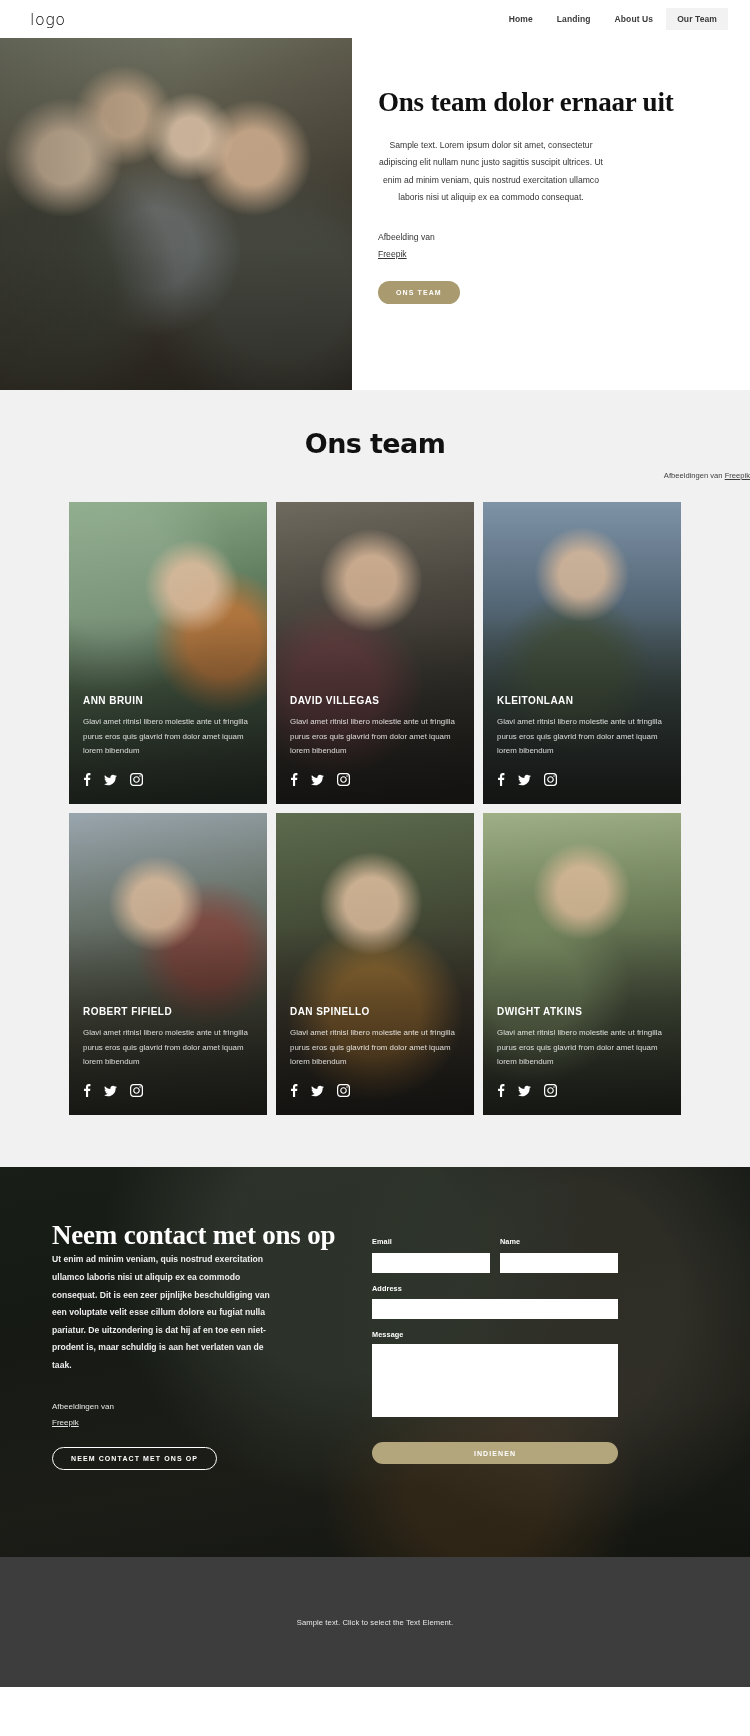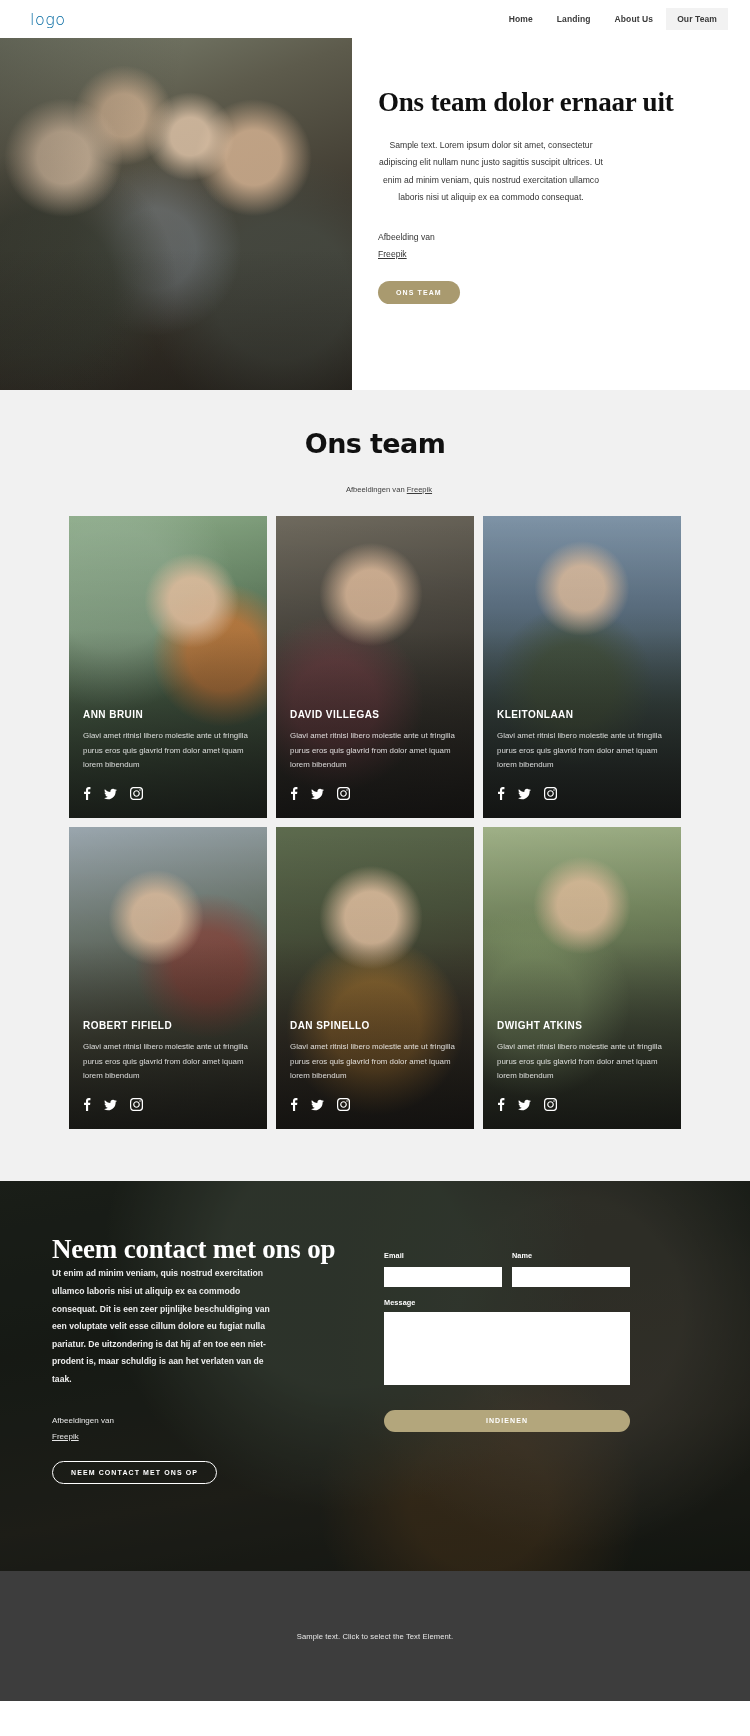--- a/index.html
+++ b/index.html
@@ -16,21 +16,21 @@
   .header {
     height: 38px;
     background: #ffffff;
     display: flex;
     align-items: center;
     padding: 0 22px 0 30px;
   }
   .logo {
     font-family: "DejaVu Sans", sans-serif;
     font-size: 16px;
-    color: #0369a1;
+    color: #000000;
     letter-spacing: 0.5px;
     font-weight: 300;
   }
   .nav { margin-left: auto; display: flex; align-items: center; gap: 2px; }
   .nav-item {
     font-size: 8.5px;
     color: #3a3a3a;
     padding: 6px 11px;
     letter-spacing: 0.1px;
     white-space: nowrap;
@@ -98,21 +98,21 @@
   
   .team { background: #f1f1f1; padding: 38px 0 52px; }
   .team-title {
     text-align: center;
     font-size: 27px;
     font-weight: 700;
     letter-spacing: -0.6px;
     color: #111111;
     font-family: "DejaVu Sans", sans-serif;
   }
-  .team-sub { text-align: center; margin-top: 26px; font-size: 7.6px; color: #3d3d3d; padding-left: 28px; }
+  .team-sub { text-align: right; margin-top: 12px; font-size: 7.6px; color: #3d3d3d; padding-left: 28px; }
   .team-sub a { color: #3d3d3d; text-decoration: underline; }
 
   .grid {
     margin: 22px auto 0;
     width: 612px;
     display: grid;
     grid-template-columns: repeat(3, 1fr);
     gap: 9px;
   }
   .card {
@@ -212,21 +212,21 @@
     display: inline-flex; align-items: center; justify-content: center;
     margin-top: 16px;
     height: 23px; padding: 0 18px;
     border: 1px solid #ffffff;
     border-radius: 12px;
     color: #ffffff;
     font-size: 7px;
     letter-spacing: 1.1px;
     font-weight: 700;
   }
-  .contact-right { margin-left: 32px; width: 246px; padding-top: 18px; }
+  .contact-right { margin-left: 20px; width: 246px; padding-top: 18px; }
   .field { margin-bottom: 11px; }
   .row2 { display: flex; gap: 10px; }
   .row2 .field { flex: 1; margin-bottom: 11px; }
   .flabel {
     display: block;
     color: #ffffff;
     font-size: 7.3px;
     font-weight: 700;
     margin-bottom: 5px;
     letter-spacing: 0.1px;
@@ -501,20 +501,24 @@
           <div class="field">
             <label class="flabel">Email</label>
             <input class="finput" type="text" placeholder="" style="">
           </div>
           <div class="field">
             <label class="flabel">Name</label>
             <input class="finput" type="text" placeholder="" style="">
           </div>
         </div>
         <div class="field">
+          <label class="flabel">Address</label>
+          <input class="finput" type="text" placeholder="" style="">
+        </div>
+        <div class="field">
           <label class="flabel">Message</label>
           <textarea class="ftext" placeholder="" style=""></textarea>
         </div>
         <button class="btn-submit">INDIENEN</button>
       </div>
 
     </div>
   </div>
 
   <div class="footer">

